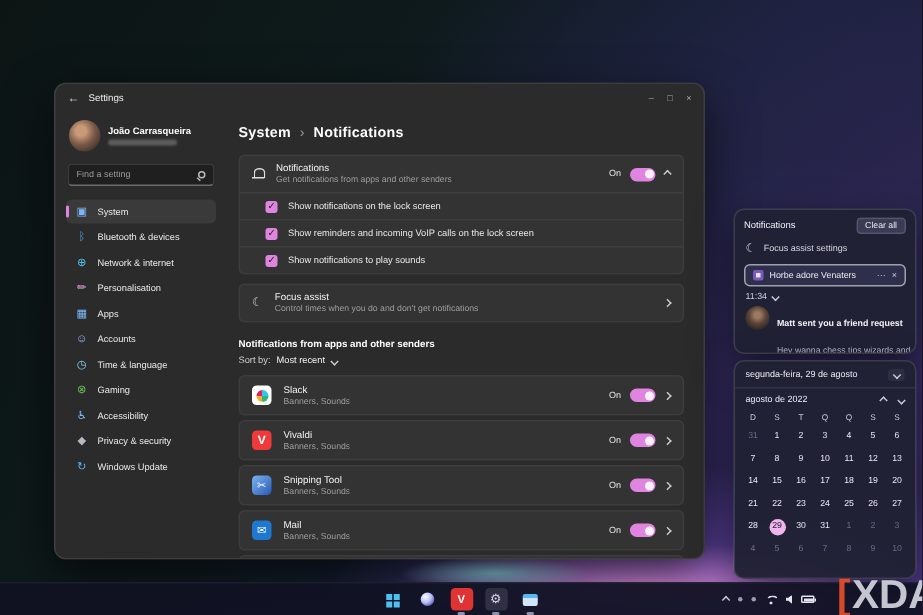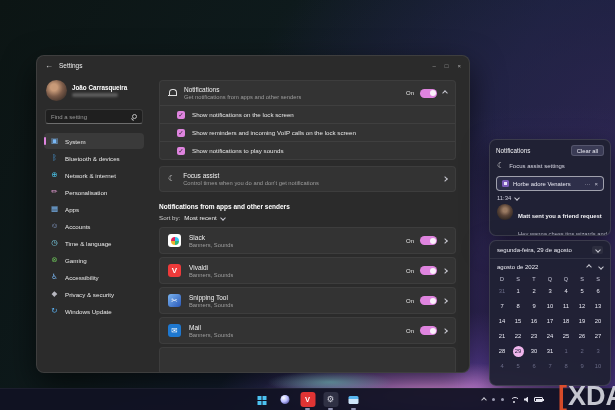--- a/index.html
+++ b/index.html
@@ -226,20 +226,25 @@
             </div>
 
             <div class="nav-item">
               <span class="nav-glyph" style="color: rgb(90, 176, 240);">↻</span>
               <span class="nav-label">Windows Update</span>
             </div>
           </div>
       </div>
 
       <div class="content">
+        <div class="crumb">
+          <span>System</span>
+          <span class="sep">›</span>
+          <span>Notifications</span>
+        </div>
 
         <div class="card">
           <div class="row-main">
             <span class="bell"></span>
             <span class="rt">
               <span class="row-title">Notifications</span>
               <span class="row-sub">Get notifications from apps and other senders</span>
             </span>
             <span class="row-right">
               <span class="state">On</span>

